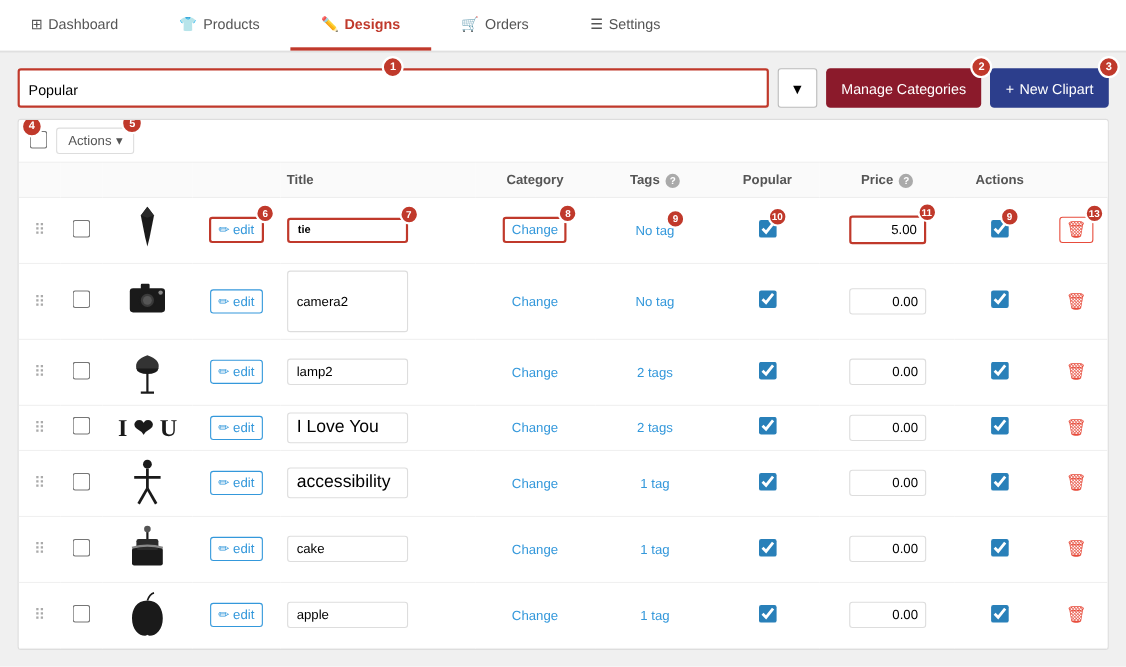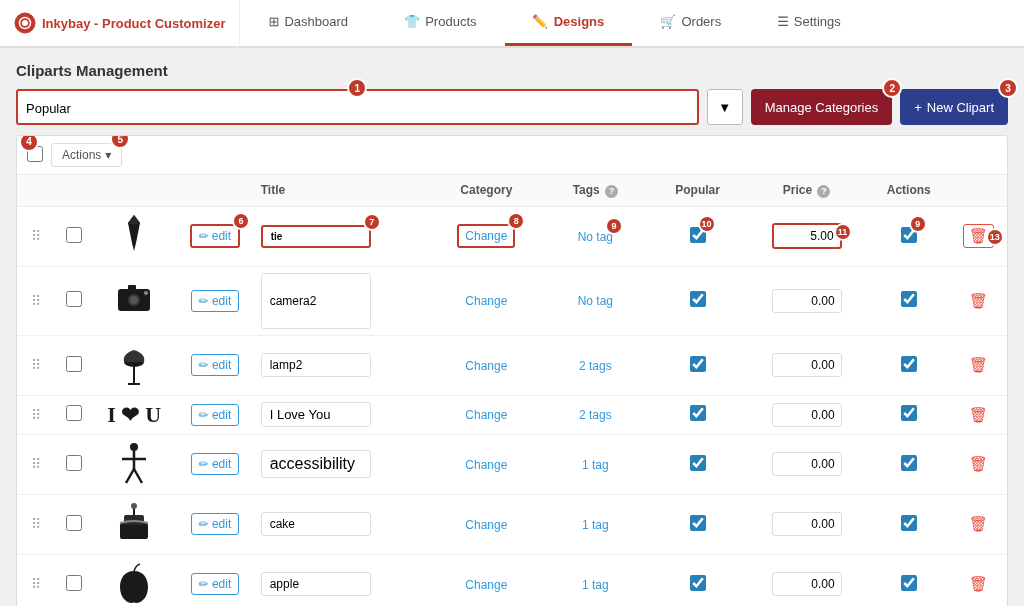--- a/index.html
+++ b/index.html
@@ -2,28 +2,20 @@
 <html><head>
   <meta charset="utf-8">
   <style>
     * { box-sizing: border-box; margin: 0; padding: 0; }
     body { font-family: Arial, sans-serif; font-size: 13px; background: #f0f0f0; width: 1024px; height: 606px; overflow: hidden; }
   </style>
 </head>
 <body>
 
 <div style="display:flex; align-items:center; background:#fff; border-bottom:2px solid #e0e0e0; height:48px; width:1024px;">
-  <div style="display:flex;align-items:center;gap:6px;padding:0 14px;border-right:1px solid #eee;height:100%;">
-    <svg width="22" height="22" viewBox="0 0 22 22">
-      <circle cx="11" cy="11" r="10" fill="#c0392b" stroke="#c0392b"></circle>
-      <path d="M7 7 Q11 4 15 7 Q18 11 15 15 Q11 18 7 15 Q4 11 7 7Z" fill="none" stroke="#fff" stroke-width="1.5"></path>
-      <circle cx="11" cy="11" r="3" fill="#fff"></circle>
-    </svg>
-    <span style="font-size:13px;font-weight:bold;color:#c0392b;">Inkybay - Product Customizer</span>
-  </div>
   <div style="display:flex;height:100%;flex:1;">
     <div style="display:flex;align-items:center;gap:5px;padding:0 28px;cursor:pointer;border-bottom:3px solid transparent;color:#555;font-size:13px;height:100%;">
       <span>⊞</span>
       <span>Dashboard</span>
     </div>
     <div style="display:flex;align-items:center;gap:5px;padding:0 28px;cursor:pointer;border-bottom:3px solid transparent;color:#555;font-size:13px;height:100%;">
       <span>👕</span>
       <span>Products</span>
     </div>
     <div style="display:flex;align-items:center;gap:5px;padding:0 28px;cursor:pointer;border-bottom:3px solid #c0392b;color:#c0392b;font-size:13px;font-weight:bold;height:100%;">
@@ -36,21 +28,20 @@
     </div>
     <div style="display:flex;align-items:center;gap:5px;padding:0 28px;cursor:pointer;border-bottom:3px solid transparent;color:#555;font-size:13px;height:100%;">
       <span>☰</span>
       <span>Settings</span>
     </div>
   </div>
 </div>
 
 <div style="padding:14px 16px;background:#f0f0f0;height:558px;overflow:hidden;">
 
-  <div style="font-size:15px;font-weight:bold;color:#333;margin-bottom:10px;">Cliparts Management</div>
 
   <div style="display:flex;align-items:center;gap:8px;margin-bottom:10px;">
 
     <div style="position:relative;flex:1;">
       <span style="position:absolute;top:-11px;left:50%;transform:translateX(-50%);z-index:10;display:inline-flex;align-items:center;justify-content:center;width:20px;height:20px;border-radius:50%;background:#c0392b;color:#fff;font-size:10px;font-weight:bold;border:2px solid #fff;">1</span>
       <div style="width:100%;height:36px;border:2px solid #c0392b;border-radius:3px;background:#fff;padding:0 8px;font-size:13px;line-height:36px;">
         <span>Popular</span>
       </div>
     </div>
     <div style="height:36px;width:36px;border:1px solid #bbb;background:#fff;cursor:pointer;display:flex;align-items:center;justify-content:center;border-radius:3px;">
@@ -169,35 +160,35 @@
           <td style="padding:6px 6px;text-align:center;">
             
             <div style="position:relative;display:inline-block;">
               <span style="position:absolute;top:-12px;right:-10px;z-index:10;display:inline-flex;align-items:center;justify-content:center;width:18px;height:18px;border-radius:50%;background:#c0392b;color:#fff;font-size:9px;font-weight:bold;border:2px solid #fff;">10</span>
               <input type="checkbox" checked="" style="width: 16px; height: 16px; cursor: pointer; accent-color: rgb(41, 128, 185); border: 2px solid rgb(192, 57, 43);">
             </div>
           </td>
           <td style="padding:6px 6px;text-align:center;">
             
             <div style="position:relative;display:inline-block;">
-              <span style="position:absolute;top:-12px;right:-10px;z-index:10;display:inline-flex;align-items:center;justify-content:center;width:18px;height:18px;border-radius:50%;background:#c0392b;color:#fff;font-size:9px;font-weight:bold;border:2px solid #fff;margin-top:12px;">11</span>
+              <span style="position:absolute;top:-12px;right:-10px;z-index:10;display:inline-flex;align-items:center;justify-content:center;width:18px;height:18px;border-radius:50%;background:#c0392b;color:#fff;font-size:9px;font-weight:bold;border:2px solid #fff;">11</span>
               <input type="text" value="5.00" style="border: 2px solid rgb(192, 57, 43); border-radius: 3px; padding: 4px 6px; font-size: 12px; width: 70px; text-align: right;">
             </div>
           </td>
           <td style="padding:6px 6px;text-align:center;">
             
             <div style="position:relative;display:inline-block;">
               <span style="position:absolute;top:-12px;right:-10px;z-index:10;display:inline-flex;align-items:center;justify-content:center;width:18px;height:18px;border-radius:50%;background:#c0392b;color:#fff;font-size:9px;font-weight:bold;border:2px solid #fff;">9</span>
               <input type="checkbox" checked="" style="width: 16px; height: 16px; cursor: pointer; accent-color: rgb(41, 128, 185);">
             </div>
           </td>
           <td style="padding:6px 4px;text-align:center;">
             
             <div style="position:relative;display:inline-block;">
-              <span style="position:absolute;top:-12px;right:-10px;z-index:10;display:inline-flex;align-items:center;justify-content:center;width:18px;height:18px;border-radius:50%;background:#c0392b;color:#fff;font-size:9px;font-weight:bold;border:2px solid #fff;margin-top:16px;">13</span>
+              <span style="position:absolute;top:-12px;right:-10px;z-index:10;display:inline-flex;align-items:center;justify-content:center;width:18px;height:18px;border-radius:50%;background:#c0392b;color:#fff;font-size:9px;font-weight:bold;border:2px solid #fff;">13</span>
               <button style="background:none;border:1px solid #e74c3c;border-radius:3px;cursor:pointer;color:#e74c3c;font-size:15px;padding:2px 5px;">🗑</button>
             </div>
           </td>
         </tr>
 
         <tr style="border-bottom:1px solid #f0f0f0;">
           <td style="padding:6px 4px;text-align:center;"><span style="color:#aaa;font-size:14px;cursor:grab;">⠿</span></td>
           <td style="padding:6px 4px;text-align:center;"><input type="checkbox" style="width: 16px; height: 16px;"></td>
           <td style="padding:6px 4px;text-align:center;">
             <svg width="40" height="36" viewBox="0 0 40 36">
@@ -245,21 +236,21 @@
 
         <tr style="border-bottom:1px solid #f0f0f0;">
           <td style="padding:6px 4px;text-align:center;"><span style="color:#aaa;font-size:14px;cursor:grab;">⠿</span></td>
           <td style="padding:6px 4px;text-align:center;"><input type="checkbox" style="width: 16px; height: 16px;"></td>
           <td style="padding:6px 4px;text-align:center;">
             <span style="font-size:22px;font-weight:bold;color:#1a1a1a;font-family:serif;">I ❤ U</span>
           </td>
           <td style="padding:6px 4px;text-align:center;">
             <button style="color:#3498db;background:#fff;border:1px solid #3498db;border-radius:3px;padding:3px 7px;cursor:pointer;font-size:12px;display:inline-flex;align-items:center;gap:3px;">✏ edit</button>
           </td>
-          <td style="padding:6px 6px;text-align:left;"><input type="text" value="I Love You" style="border: 1px solid rgb(221, 221, 221); border-radius: 3px; padding: 4px 8px; font-size: 13px; width: 110px;"></td>
+          <td style="padding:6px 6px;text-align:left;"><input type="text" value="I Love You" style="border: 1px solid rgb(221, 221, 221); border-radius: 3px; padding: 4px 8px; font-size: 16px; width: 110px;"></td>
           <td style="padding:6px 6px;text-align:center;"><a style="color:#3498db;cursor:pointer;font-size:12px;">Change</a></td>
           <td style="padding:6px 6px;text-align:center;"><span style="color:#3498db;font-size:12px;">2 tags</span></td>
           <td style="padding:6px 6px;text-align:center;"><input type="checkbox" checked="" style="width: 16px; height: 16px; cursor: pointer; accent-color: rgb(41, 128, 185);"></td>
           <td style="padding:6px 6px;text-align:center;"><input type="text" value="0.00" style="border: 1px solid rgb(221, 221, 221); border-radius: 3px; padding: 4px 6px; font-size: 12px; width: 70px; text-align: right;"></td>
           <td style="padding:6px 6px;text-align:center;"><input type="checkbox" checked="" style="width: 16px; height: 16px; cursor: pointer; accent-color: rgb(41, 128, 185);"></td>
           <td style="padding:6px 4px;text-align:center;"><button style="background:none;border:none;cursor:pointer;color:#e74c3c;font-size:15px;">🗑</button></td>
         </tr>
 
         <tr style="border-bottom:1px solid #f0f0f0;">
           <td style="padding:6px 4px;text-align:center;"><span style="color:#aaa;font-size:14px;cursor:grab;">⠿</span></td>

